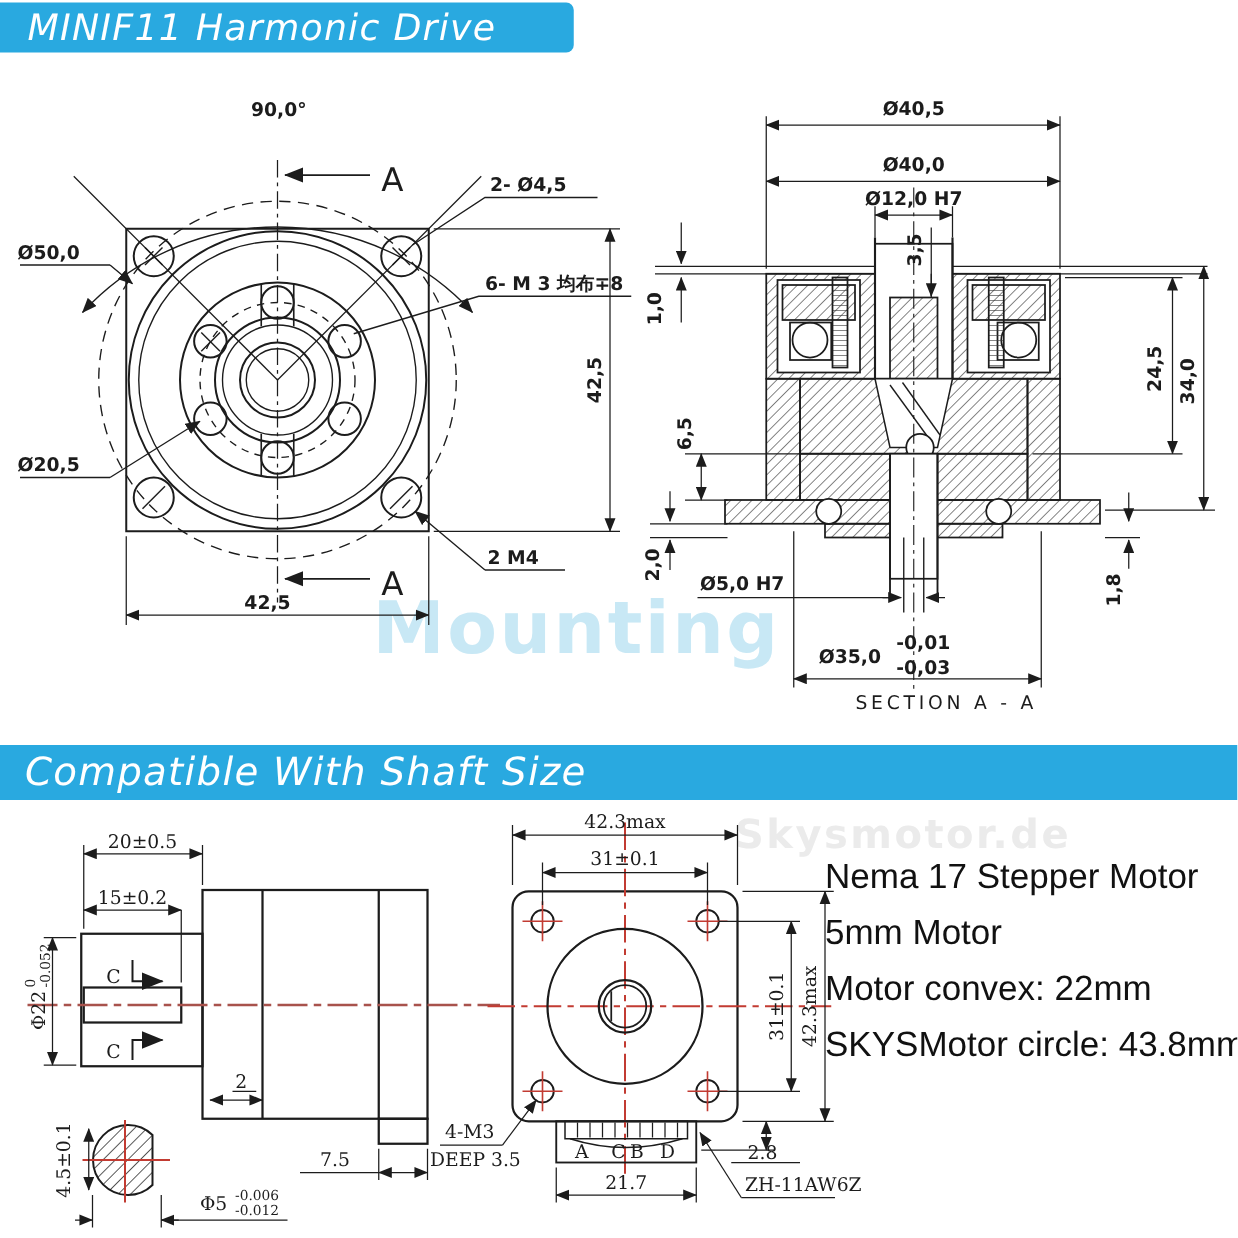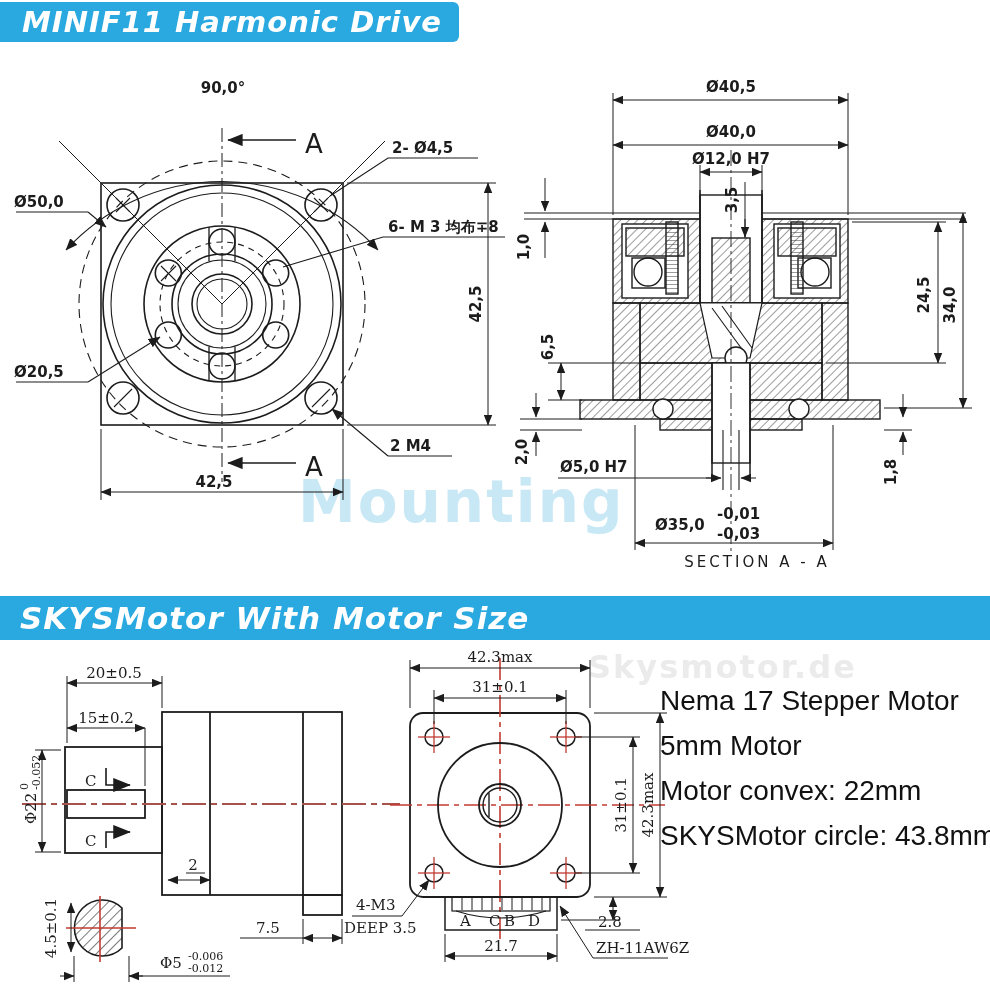--- a/index.html
+++ b/index.html
@@ -1,19 +1,19 @@
 <!DOCTYPE html>
 <html><head>
 <meta charset="utf-8">
 <style>
   html,body{margin:0;padding:0;background:#fff;}
   #stage{position:relative;width:990px;height:990px;background:#fff;overflow:hidden;
          font-family:"DejaVu Sans",sans-serif;}
   .banner{position:absolute;background:#29a9e0;color:#fff;display:flex;align-items:center;
-          font-weight:bold;font-style:italic;letter-spacing:1px;}
+          font-weight:normal;font-style:italic;letter-spacing:1px;}
   #banner-top{left:0;top:2px;width:437px;height:40px;border-radius:0 6px 6px 0;
               font-size:29px;padding-left:22px;}
   #banner-bottom{left:0;top:596px;width:990px;height:44px;font-size:31px;padding-left:20px;}
   #wm-main{position:absolute;left:298px;top:468px;font-size:58px;font-weight:bold;
            color:#c8e8f5;letter-spacing:2px;}
   #wm-2{position:absolute;left:588px;top:648px;font-size:32px;font-weight:bold;
         color:#ebebeb;letter-spacing:2px;}
   #specs{position:absolute;left:660px;top:678px;width:382px;color:#111;
          font-family:"Liberation Sans","DejaVu Sans",sans-serif;}
   #specs .spec-line{font-size:28px;line-height:45px;white-space:nowrap;}
@@ -27,21 +27,21 @@
 </style>
 </head>
 <body>
 
 <div id="stage">
 
   <div id="banner-top" class="banner">
     <span>MINIF11 Harmonic Drive</span>
   </div>
   <div id="banner-bottom" class="banner">
-    <span>SKYSMotor With Motor Size</span>
+    <span>Compatible With Shaft Size</span>
   </div>
 
   <div id="wm-main">Mounting</div>
   <div id="wm-2">Skysmotor.de</div>
 
   <svg width="990" height="550" viewBox="0 45 990 550" style="top:45px">
     <defs>
       <marker id="ar" viewBox="0 0 10 8" markerWidth="11" markerHeight="9" refX="9.5" refY="4" orient="auto-start-reverse">
         <path d="M0,0 L10,4 L0,8 Z" fill="#1c1c1c"></path>
       </marker>

